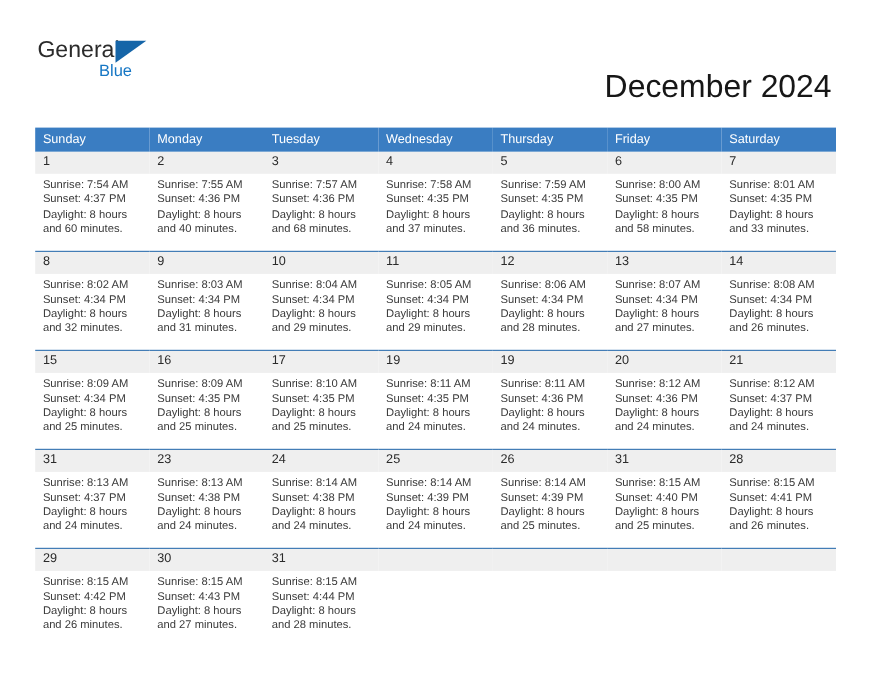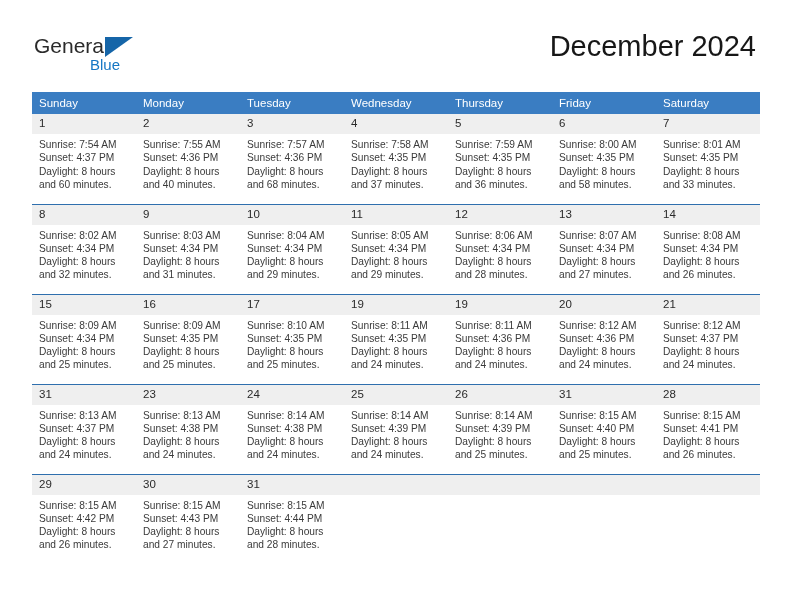--- a/index.html
+++ b/index.html
@@ -67,34 +67,35 @@
     position: absolute;
     right: 36px;
     top: 28px;
     text-align: right;
   }
   .cal-title {
     font-size: 29px;
     color: #171717;
     line-height: 36px;
     white-space: nowrap;
+    margin-top: 33px;
   }
   .cal-subtitle {
     font-size: 15px;
     color: #242424;
     line-height: 22px;
     margin-top: 4px;
     white-space: nowrap;
   }
 
   
   .calendar {
     position: absolute;
     left: 32px;
-    top: 92px;
+    top: 116px;
     width: 728px;
   }
   table.cal {
     border-collapse: collapse;
     table-layout: fixed;
     width: 728px;
   }
   table.cal th {
     background: #3a7dc2;
     color: #ffffff;

